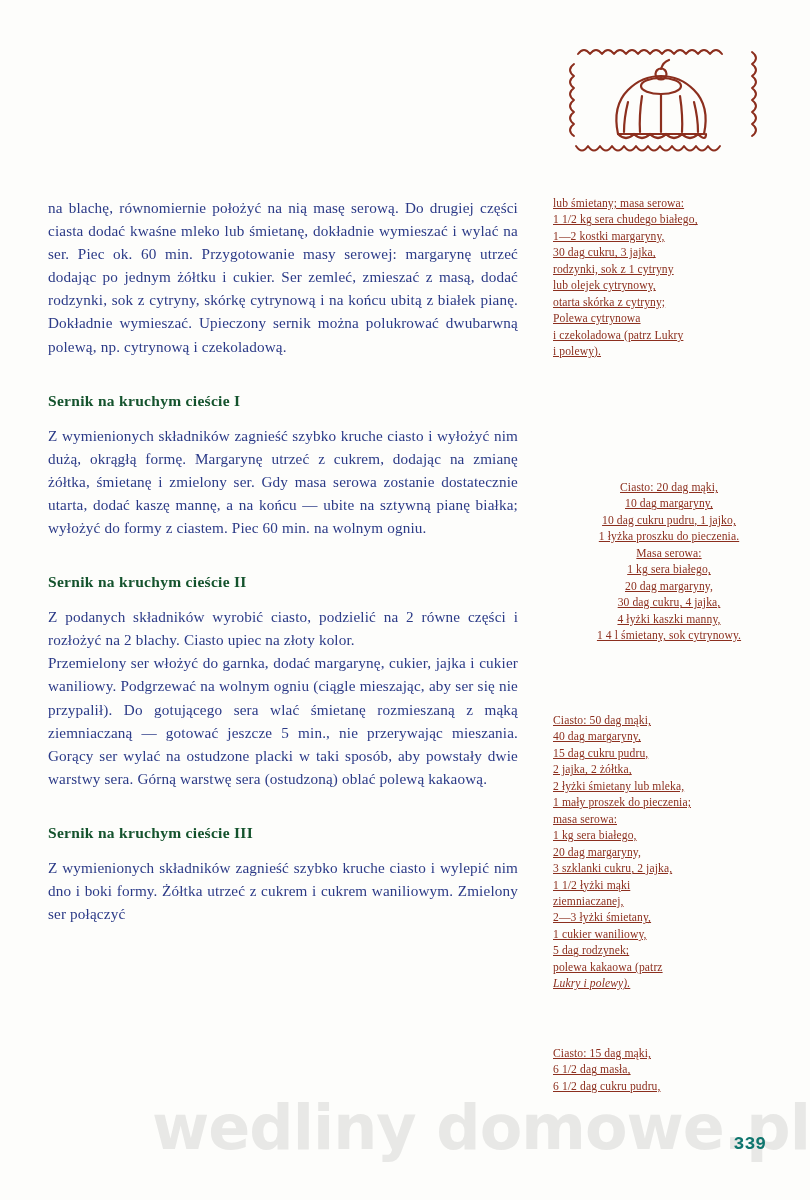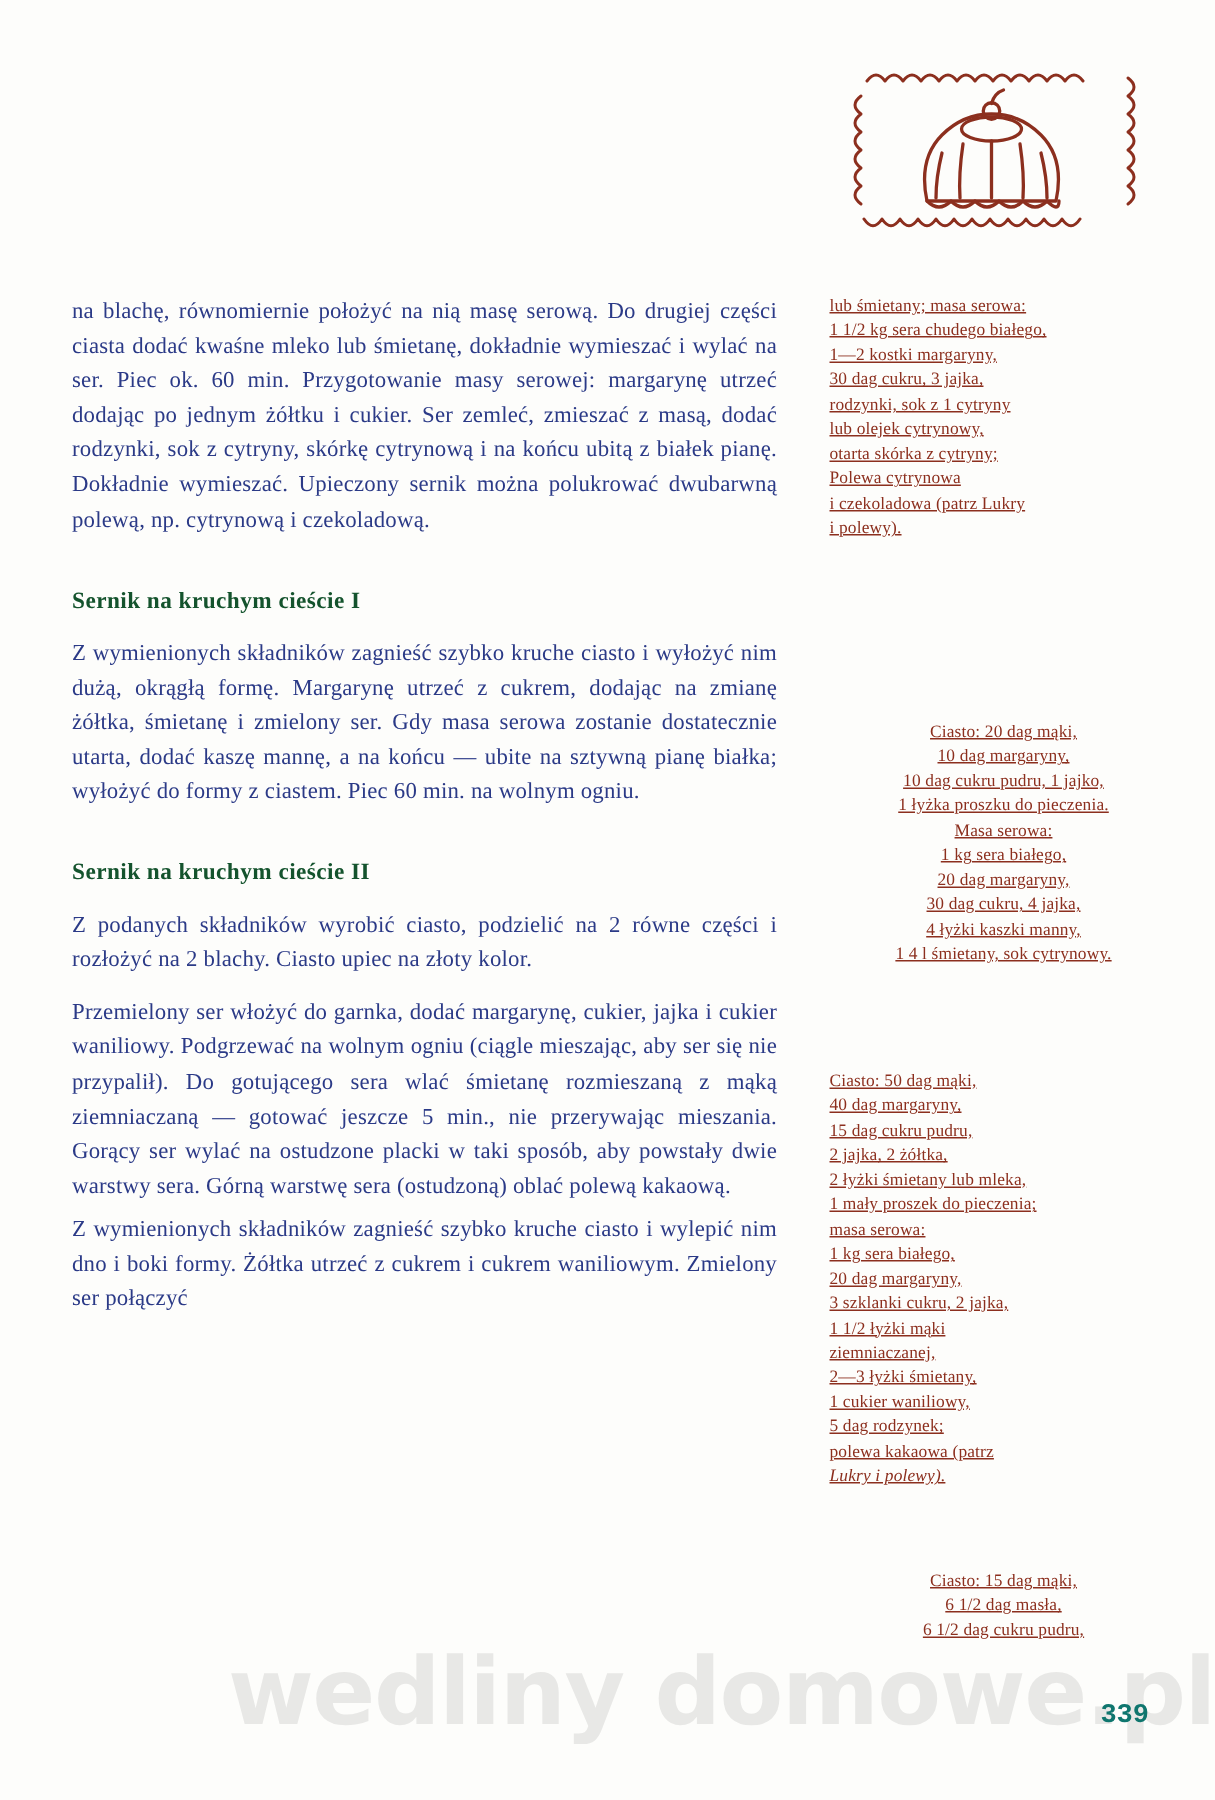--- a/index.html
+++ b/index.html
@@ -40,21 +40,21 @@
     width: 470px;
   }
   .para {
     font-size: 15.2px;
     line-height: 1.52;
     text-align: justify;
     letter-spacing: 0.15px;
     margin: 0 0 6px 0;
     color: #2b3a87;
   }
-  .para.tight { margin-bottom: 12px; }
+  .para.tight { margin-bottom: 0; }
 
   .section-head {
     font-size: 15.5px;
     font-weight: bold;
     letter-spacing: 0.3px;
     margin: 34px 0 14px 0;
     color: #14532d;
   }
   .section-head:first-child { margin-top: 0; }
 
@@ -70,21 +70,21 @@
     color: #8c2f1e;
     letter-spacing: 0.1px;
     font-family: "Liberation Serif", serif;
     white-space: pre-wrap;
     text-decoration: underline;
   }
 
   .side-1 { top: 196px; }
   .side-2 { top: 480px; }
   .side-3 { top: 713px; }
-  .side-4 { top: 1046px; text-align: center; }
+  .side-4 { top: 1046px; }
 
   
   .watermark {
     position: absolute;
     left: 0;
     right: 0;
     bottom: 36px;
     text-align: right;
     font-family: "DejaVu Sans", sans-serif;
     font-weight: bold;
@@ -141,20 +141,21 @@
   <div class="main-col">
     <p class="para">na blachę, równomiernie położyć na nią masę serową. Do drugiej części ciasta dodać kwaśne mleko lub śmietanę, dokładnie wymieszać i wylać na ser. Piec ok. 60 min. Przygotowanie masy serowej: margarynę utrzeć dodając po jednym żółtku i cukier. Ser zemleć, zmieszać z masą, dodać rodzynki, sok z cytryny, skórkę cytrynową i na końcu ubitą z białek pianę. Dokładnie wymieszać. Upieczony sernik można polukrować dwubarwną polewą, np. cytrynową i czekoladową.</p>
 
     <h2 class="section-head">Sernik na kruchym cieście I</h2>
     <p class="para">Z wymienionych składników zagnieść szybko kruche ciasto i wyłożyć nim dużą, okrągłą formę. Margarynę utrzeć z cukrem, dodając na zmianę żółtka, śmietanę i zmielony ser. Gdy masa serowa zostanie dostatecznie utarta, dodać kaszę mannę, a na końcu — ubite na sztywną pianę białka; wyłożyć do formy z ciastem. Piec 60 min. na wolnym ogniu.</p>
 
     <h2 class="section-head">Sernik na kruchym cieście II</h2>
     <p class="para tight">Z podanych składników wyrobić ciasto, podzielić na 2 równe części i rozłożyć na 2 blachy. Ciasto upiec na złoty kolor.</p>
     <p class="para">Przemielony ser włożyć do garnka, dodać margarynę, cukier, jajka i cukier waniliowy. Podgrzewać na wolnym ogniu (ciągle mieszając, aby ser się nie przypalił). Do gotującego sera wlać śmietanę rozmieszaną z mąką ziemniaczaną — gotować jeszcze 5 min., nie przerywając mieszania. Gorący ser wylać na ostudzone placki w taki sposób, aby powstały dwie warstwy sera. Górną warstwę sera (ostudzoną) oblać polewą kakaową.</p>
 
+    <h2 class="section-head">Sernik na kruchym cieście III</h2>
     <p class="para">Z wymienionych składników zagnieść szybko kruche ciasto i wylepić nim dno i boki formy. Żółtka utrzeć z cukrem i cukrem waniliowym. Zmielony ser połączyć</p>
   </div>
 
   <div class="side-col side-1" style="top:196px;">
     <div class="side-line">lub śmietany; masa serowa:</div>
     <div class="side-line">1 1/2 kg sera chudego białego,</div>
     <div class="side-line">1—2 kostki margaryny,</div>
     <div class="side-line">30 dag cukru, 3 jajka,</div>
     <div class="side-line">rodzynki, sok z 1 cytryny</div>
     <div class="side-line">lub olejek cytrynowy,</div>

